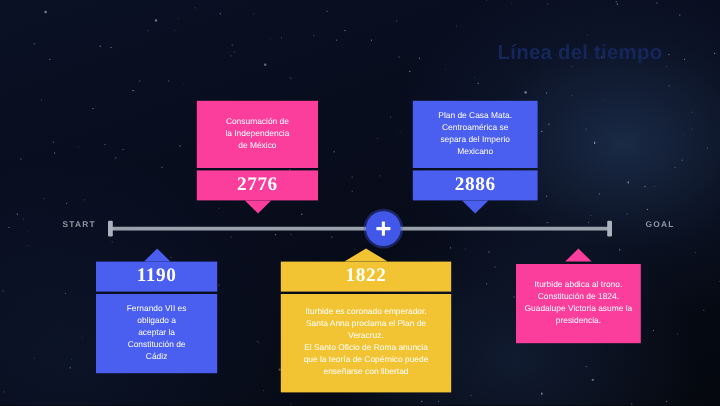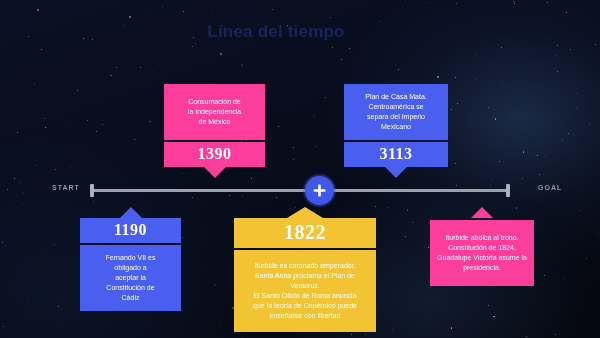--- a/index.html
+++ b/index.html
@@ -26,24 +26,24 @@
   }
   .star {
     position: absolute;
     background: #cfe0ff;
     border-radius: 50%;
   }
 
   
   .header {
     position: absolute;
-    top: 22px;
+    top: 34px;
     left: 0;
     width: 552px;
-    text-align: center;
+    text-align: right;
   }
   .title {
     font-size: 17px;
     font-weight: bold;
     color: #16265a;
     letter-spacing: 0.2px;
     line-height: 20px;
   }
   .subtitle {
     font-size: 9.5px;
@@ -160,21 +160,21 @@
 
   
   #card-1822 { left: 234px; top: 207px; width: 142px; }
   #card-1822 .body, #card-1822 .year { background: #f2c434; }
   #card-1822 .tail.up {
     border-left-width: 18px;
     border-right-width: 18px;
     border-bottom-color: #f2c434;
   }
   #card-1822 .body { height: 82px; display: flex; align-items: center; justify-content: center; }
-  #card-1822 .year { font-size: 20px; }
+  #card-1822 .year { font-size: 16px; }
 
   
   #card-1824 { left: 430px; top: 207px; width: 104px; }
   #card-1824 .body, #card-1824 .year { background: #fb3d9c; }
   #card-1824 .tail.up { border-bottom-color: #fb3d9c; }
   #card-1824 .body { height: 66px; display: flex; align-items: center; justify-content: center; }
 
   .body-text { display: block; width: 100%; white-space: pre-line; }
 </style>
 </head>
@@ -392,33 +392,33 @@
     </svg>
   </div>
 
   <div class="card" id="card-1821">
     <div class="body">
       <span class="body-text">Consumación de
 la Independencia
 de México</span>
     </div>
     <div class="gap"></div>
-    <div class="year">1390</div>
+    <div class="year">2776</div>
     <div class="tail down"></div>
   </div>
 
   <div class="card" id="card-1823">
     <div class="body">
       <span class="body-text">Plan de Casa Mata.
 Centroamérica se
 separa del Imperio
 Mexicano</span>
     </div>
     <div class="gap"></div>
-    <div class="year">3113</div>
+    <div class="year">2886</div>
     <div class="tail down"></div>
   </div>
 
   <div class="card" id="card-1820">
     <div class="tail up"></div>
     <div class="year">1190</div>
     <div class="gap"></div>
     <div class="body">
       <span class="body-text">Fernando VII es
 obligado a

